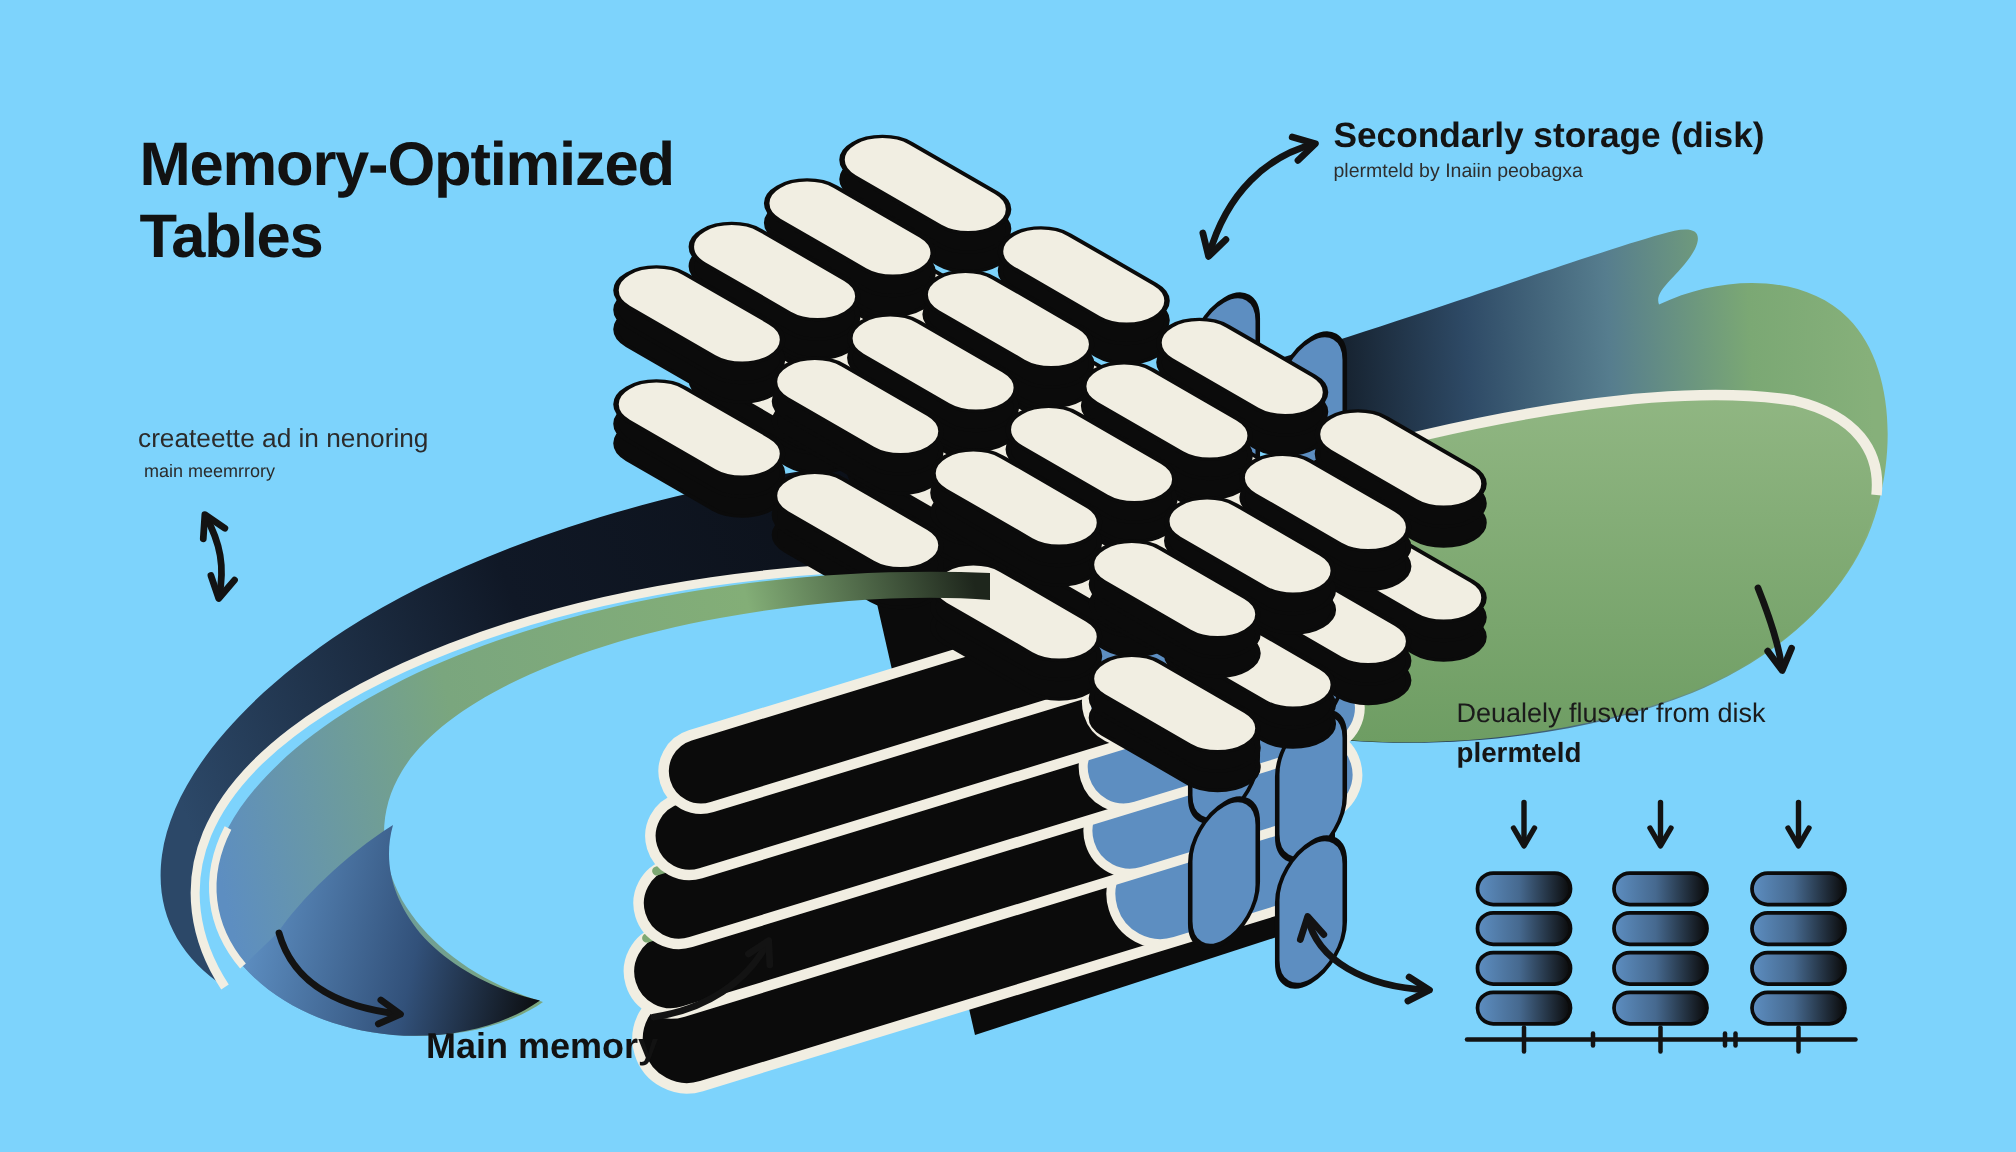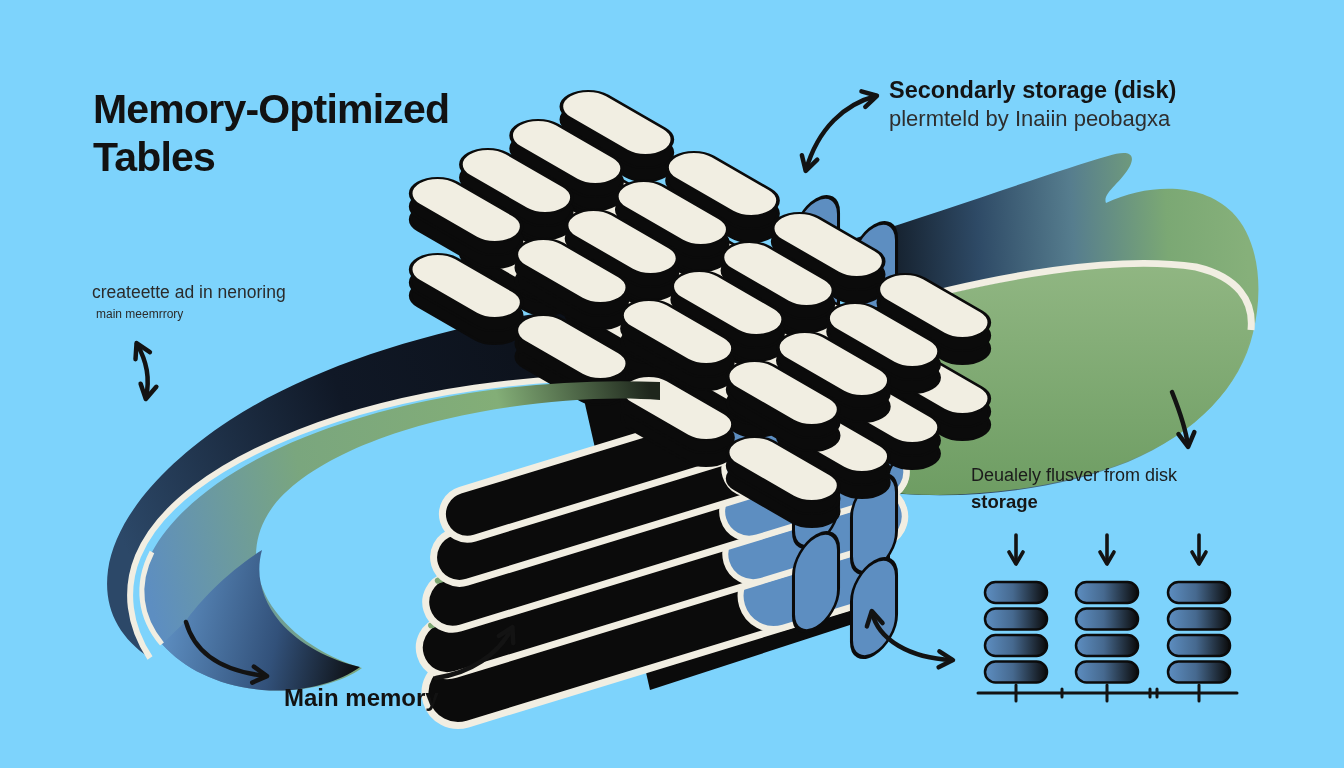--- a/index.html
+++ b/index.html
@@ -14,21 +14,21 @@
   #scene{position:absolute;left:0;top:0;}
   .txt{position:absolute;white-space:pre-line;}
   .title{
     left:93px;top:86px;width:480px;
     font-size:41px;font-weight:700;line-height:1.16;letter-spacing:-0.8px;color:#121212;
   }
   .h-durable{left:96px;top:250px;font-size:23px;font-weight:700;color:#161616;}
   .s-durable1{left:92px;top:282px;font-size:17.5px;color:#2b2b2b;}
   .s-durable2{left:96px;top:307px;font-size:12px;color:#2b2b2b;}
   .h-secondary{left:889px;top:77px;font-size:23.5px;font-weight:700;color:#141414;}
-  .s-secondary{left:889px;top:106px;font-size:22px;color:#2e2e2e;text-align:center;}
+  .s-secondary{left:889px;top:106px;font-size:13px;color:#2e2e2e;text-align:center;}
   .flush1{left:971px;top:465px;font-size:18px;font-weight:500;color:#1b1b1b;text-align:center;}
   .flush2{left:971px;top:491px;font-size:18.5px;font-weight:600;color:#161616;}
   .mainmem{left:284px;top:660px;font-size:24px;font-weight:700;color:#121212;margin-top:24px;}
 </style>
 </head>
 <body>
 
 <div id="canvas">
 
   <svg id="scene" width="1344" height="768" viewBox="0 0 1344 768">
@@ -498,15 +498,15 @@
         <path d="M 1199,685 L 1199,701" stroke="#131313" stroke-width="3" stroke-linecap="round" fill="none"></path>
       </g>
 </svg>
 
   <div class="txt title">Memory-Optimized Tables</div>
   <div class="txt s-durable1">createette ad in nenoring</div>
   <div class="txt s-durable2">main meemrrory</div>
   <div class="txt h-secondary">Secondarly storage (disk)</div>
   <div class="txt s-secondary">plermteld by Inaiin peobagxa</div>
   <div class="txt flush1">Deualely flusver from disk</div>
-  <div class="txt flush2">storage</div>
+  <div class="txt flush2">plermteld</div>
   <div class="txt mainmem">Main memory</div>
 </div>
 
 </body></html>

